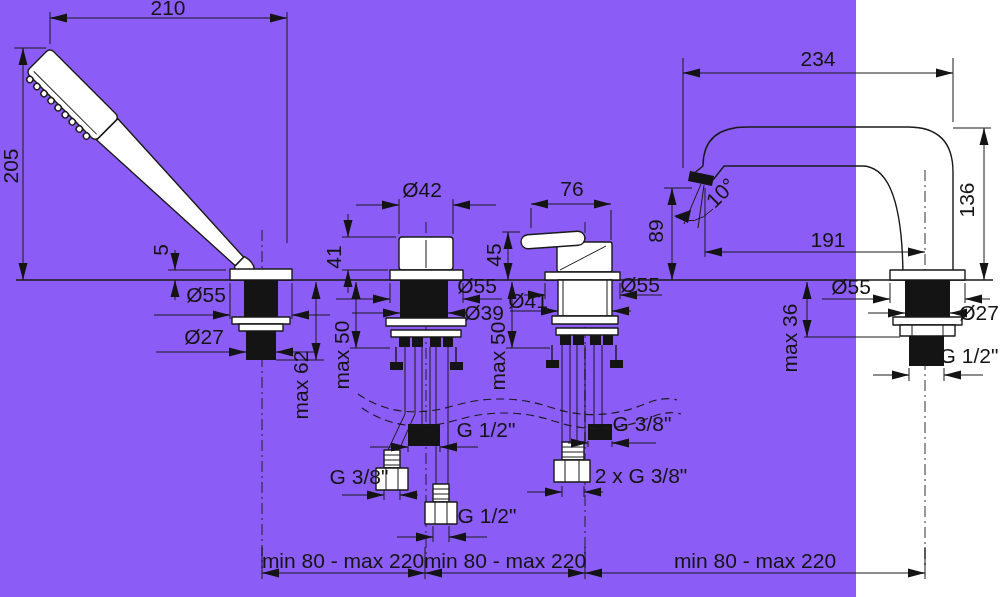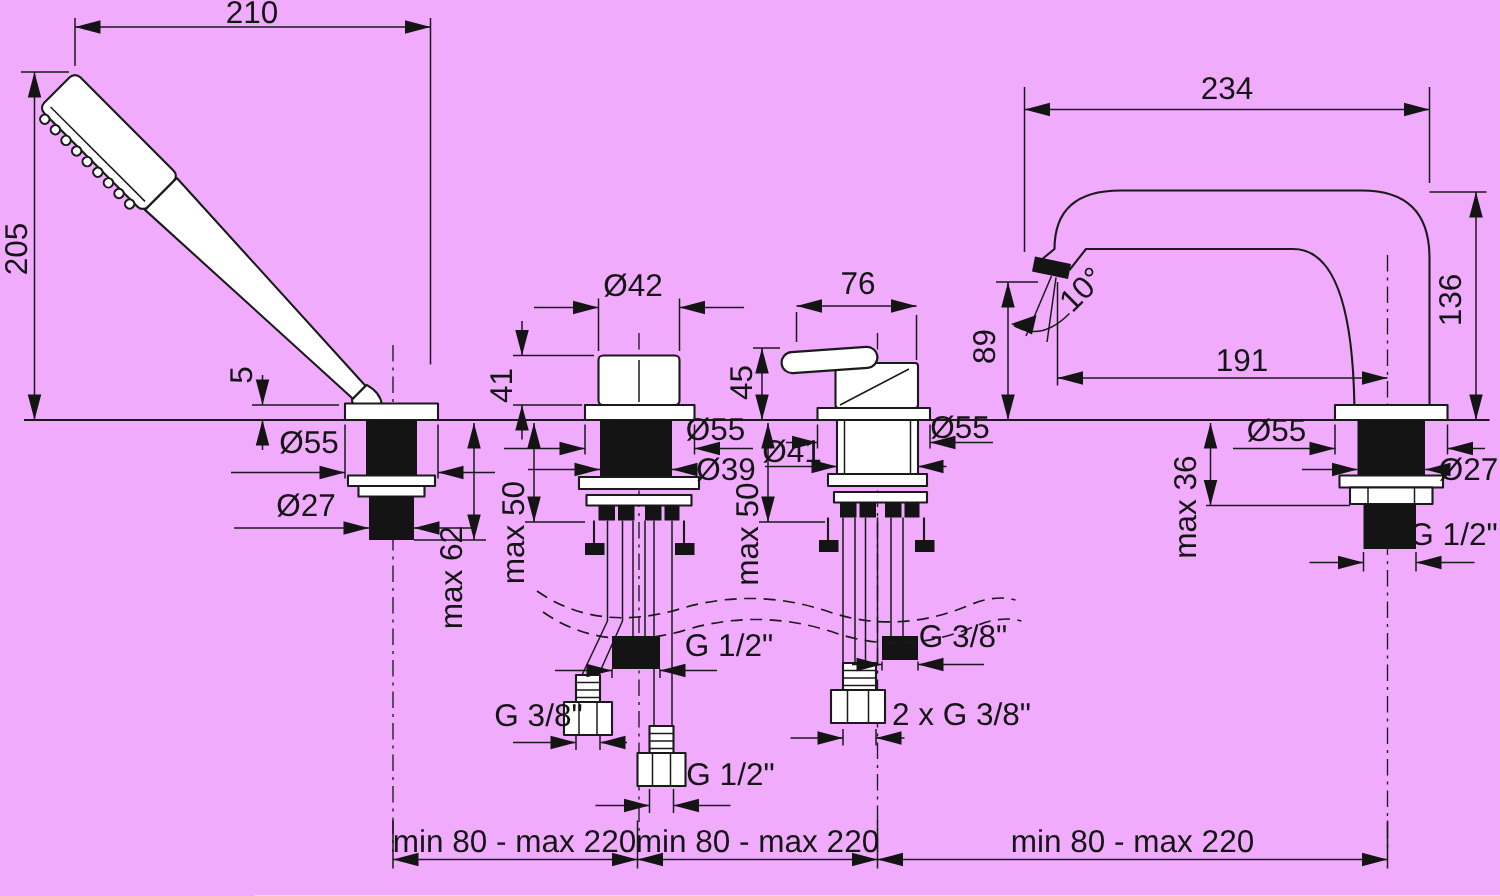--- a/index.html
+++ b/index.html
@@ -1,16 +1,16 @@
 <!DOCTYPE html>
 <html><head>
 <meta charset="utf-8">
 <style>
   html,body{margin:0;padding:0;background:#fff}
-  .stage{width:1000px;height:597px;background:#f0abfc;position:relative;font-family:"Liberation Sans",sans-serif}
+  .stage{width:856px;height:597px;background:#8b5cf6;position:relative;font-family:"Liberation Sans",sans-serif}
   svg{display:block}
   .ol{fill:#fff;stroke:#1a1a1a;stroke-width:1.4;stroke-linejoin:round}
   .b{fill:#141414;stroke:none}
   .ln{stroke:#1a1a1a;stroke-width:1.4;fill:none;stroke-linejoin:round}
   .thin{stroke:#1a1a1a;stroke-width:1;fill:none}
   .dim{stroke:#1a1a1a;stroke-width:1;fill:none}
   .arr{fill:#141414;stroke:none}
   .ax{stroke:#1a1a1a;stroke-width:0.9;stroke-dasharray:11 4 2 4;fill:none}
   .wv{stroke:#1a1a1a;stroke-width:1.1;stroke-dasharray:8 5;fill:none}
   text{font-family:"Liberation Sans",sans-serif;font-size:21px;fill:#141414}

